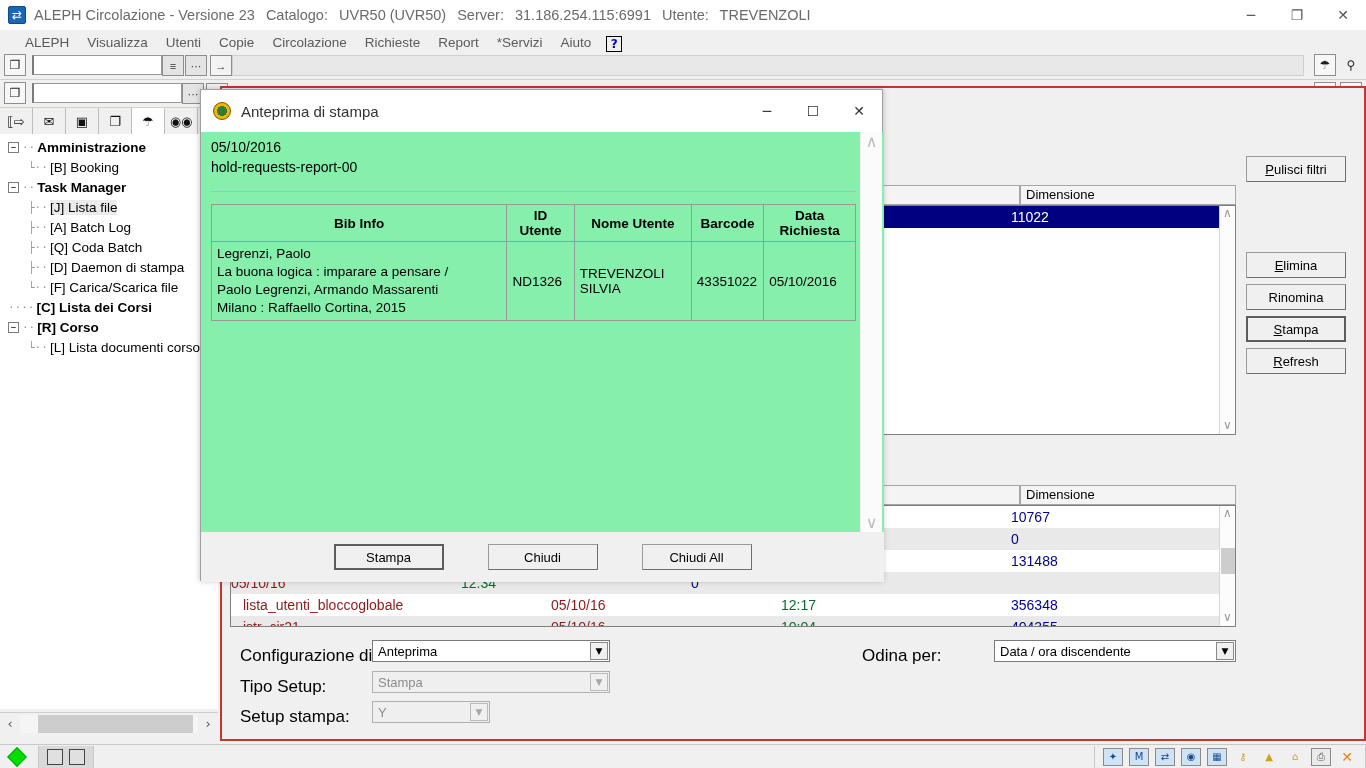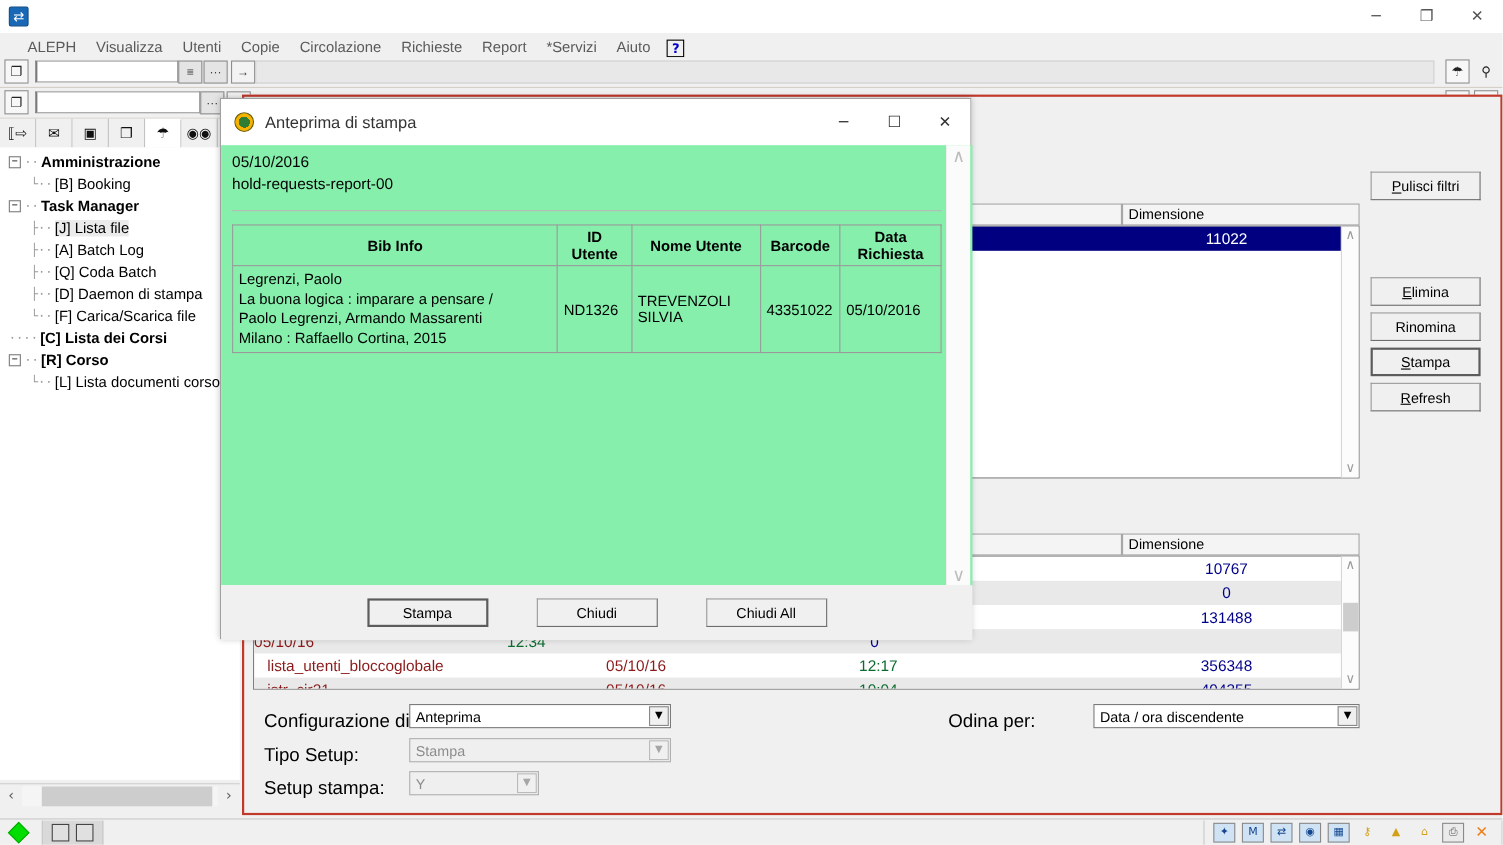--- a/index.html
+++ b/index.html
@@ -109,21 +109,21 @@
     height:20px; border:1px solid #a6a6a6; background:#f4f4f4; font-size:13px;
     padding-left:5px; line-height:18px; color:#000; overflow:hidden;
   }
   .lrow { display:flex; height:22px; align-items:center; font-size:14px; }
   .lrow .c { overflow:hidden; white-space:nowrap; }
   .lrow.alt { background:#e9e9e9; }
   .lrow.selected { background:#000080; color:#fff; }
   .col-name { color:#8b1a1a; padding-left:12px; }
   .col-date { color:#8b1a1a; }
   .col-time { color:#0a6b2e; }
-  .col-size { color:#00008b; text-align:center; }
+  .col-size { color:#00008b; text-align:left; }
   .lrow.selected .col-name,.lrow.selected .col-date,
   .lrow.selected .col-time,.lrow.selected .col-size { color:#ffffff; }
 
   .vscroll {
     position:absolute; width:16px; background:#fcfcfc; border-left:1px solid #d6d6d6;
     display:flex; flex-direction:column; align-items:center; justify-content:space-between;
   }
   .vs-arrow { color:#9a9a9a; font-size:12px; height:16px; line-height:14px; font-family:"DejaVu Sans", sans-serif;}
   .vs-thumb { position:absolute; width:14px; background:#cdcdcd; left:1px; }
 
@@ -212,20 +212,29 @@
   }
   .dbtn.default { border:2px solid #5c5c5c; }
 </style>
 </head>
 <body>
 
 <div id="app">
 
   <div class="titlebar">
     <div class="tb-icon">⇄</div>
+    <div class="tb-title">
+      <span>ALEPH Circolazione - Versione 23</span>
+      <span>Catalogo:</span>
+      <span>UVR50 (UVR50)</span>
+      <span>Server:</span>
+      <span>31.186.254.115:6991</span>
+      <span>Utente:</span>
+      <span>TREVENZOLI</span>
+    </div>
     <div class="tb-buttons">
       <div class="tb-btn">─</div>
       <div class="tb-btn">❐</div>
       <div class="tb-btn">✕</div>
     </div>
   </div>
 
   <div class="menubar">
     <div class="menu-item">ALEPH</div>
     <div class="menu-item">Visualizza</div>

